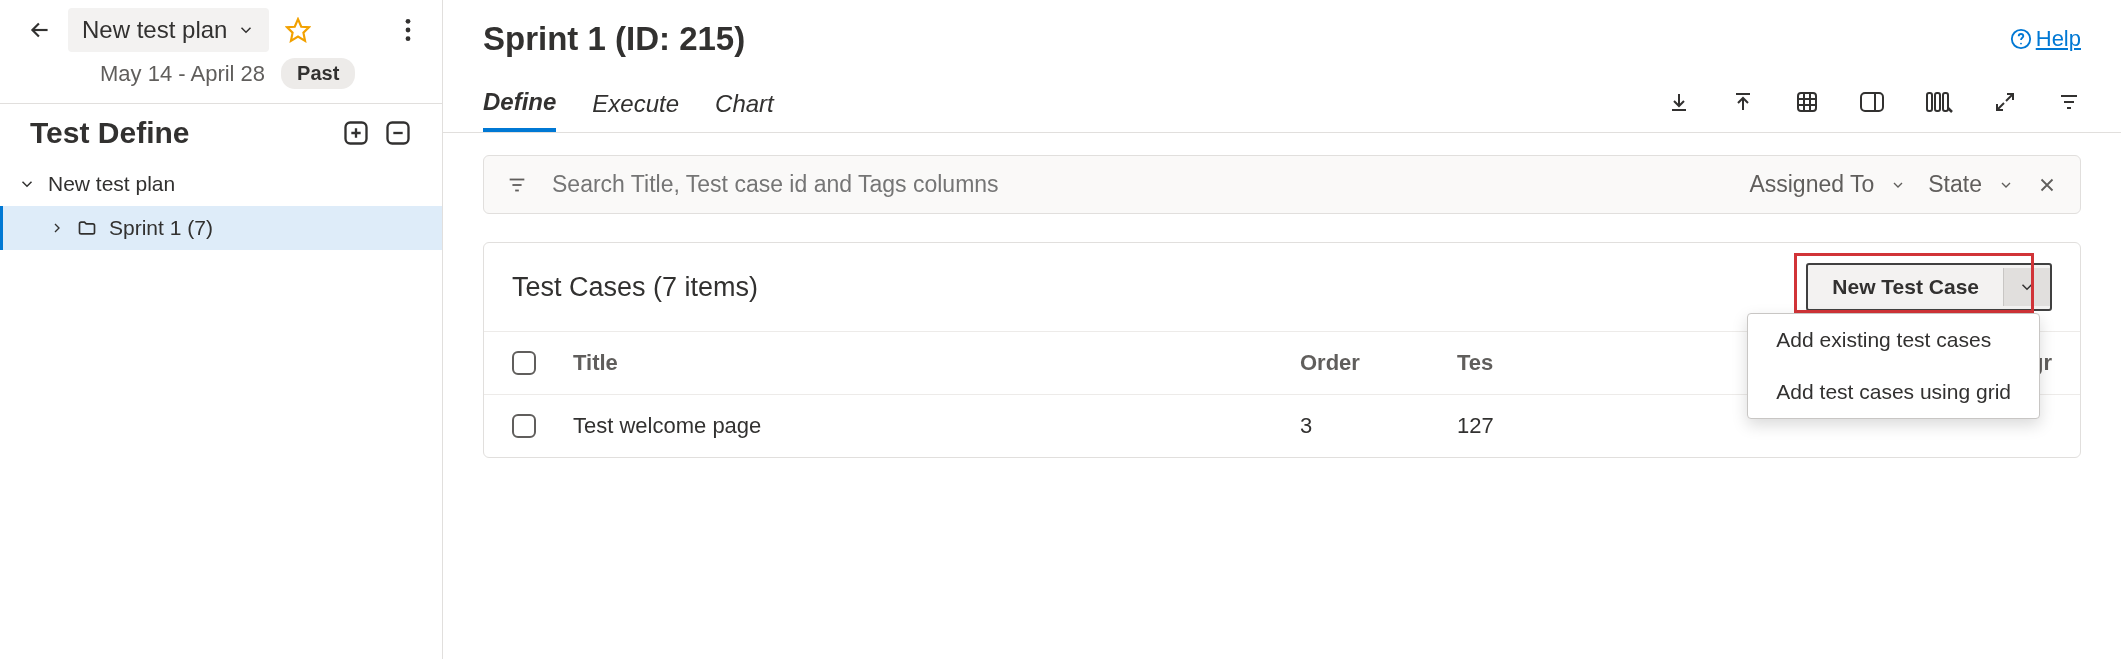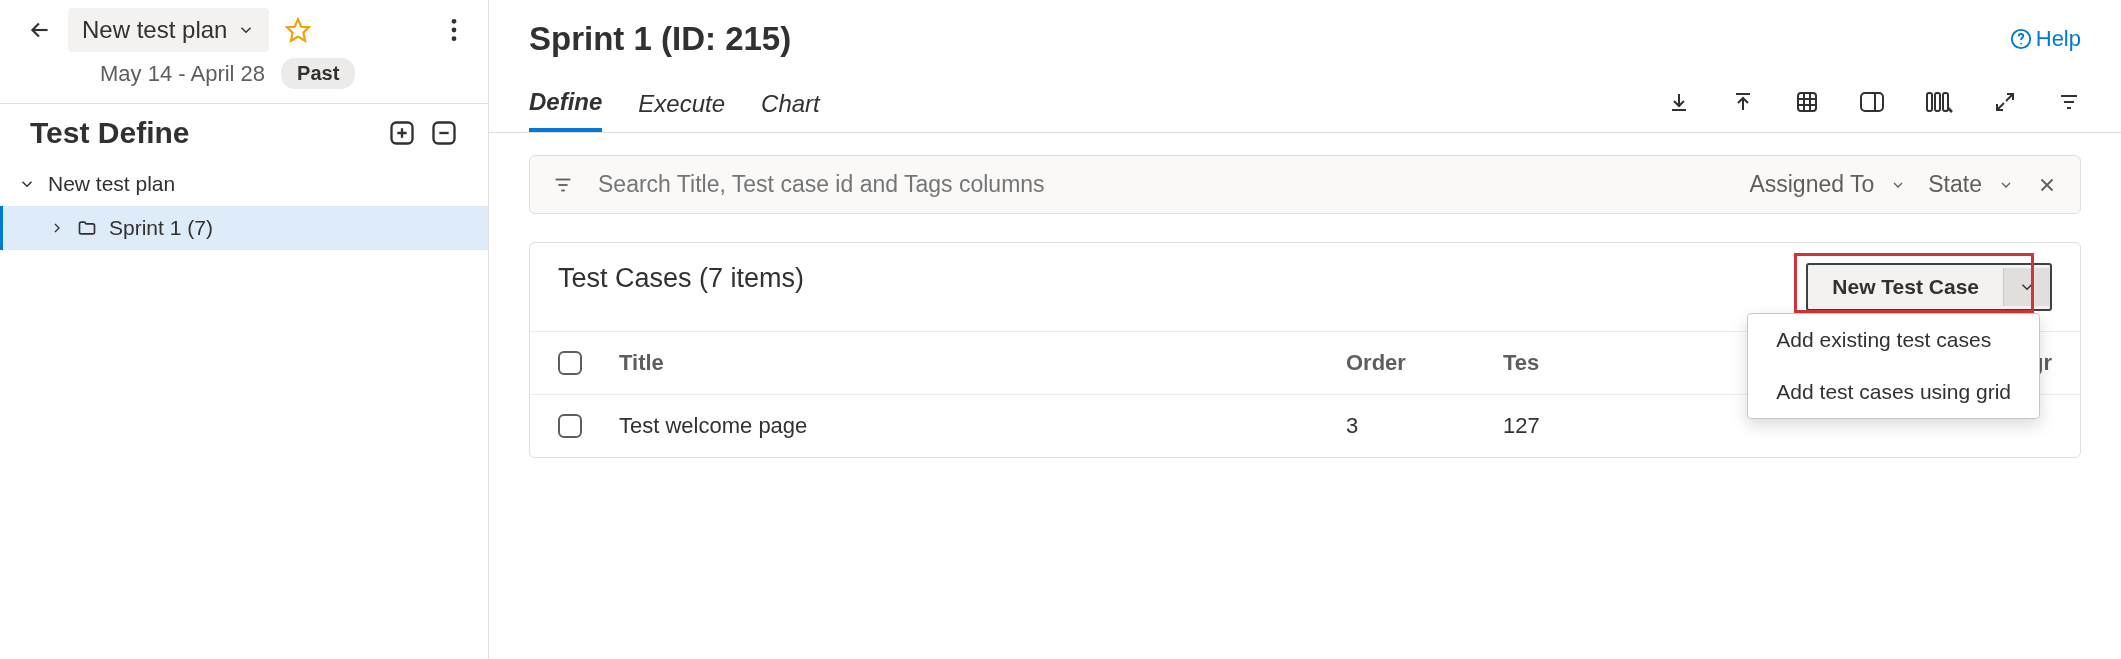--- a/index.html
+++ b/index.html
@@ -8,21 +8,21 @@
     font-family: "Segoe UI", -apple-system, sans-serif;
     font-size: 19px;
     color: #323130;
     background: #fff;
     display: flex;
     width: 2121px;
     height: 659px;
     overflow: hidden;
   }
   .sidebar {
-    width: 489px;
+    width: 443px;
     flex-shrink: 0;
     border-right: 1px solid #e1dfdd;
     display: flex;
     flex-direction: column;
   }
   .header-row {
     display: flex;
     align-items: center;
     padding: 8px 20px 0 20px;
     gap: 8px;
@@ -83,21 +83,21 @@
     display: flex;
     flex-direction: column;
     position: relative;
   }
   .title-row {
     display: flex;
     align-items: center;
     padding: 20px 40px 0 40px;
   }
   .page-title { font-size: 33px; font-weight: 700; flex:1; }
-  .help-link { color:#0078d4; font-size:22px; display:flex; align-items:center; gap:4px; }
+  .help-link { color:#0078d4; font-size:22px; display:flex; align-items:center; gap:4px;text-decoration:underline; }
   .tabs {
     display: flex;
     align-items: center;
     padding: 22px 40px 0 40px;
     border-bottom: 1px solid #e1dfdd;
     gap: 36px;
   }
   .tab {
     font-size: 24px;
     padding: 8px 0 12px 0;
@@ -134,20 +134,21 @@
   }
   .filter-chip { display:flex; align-items:center; gap:16px; }
   .cases-card {
     margin: 28px 40px 0 40px;
     border: 1px solid #e1dfdd;
     border-radius: 6px;
     position: relative;
   }
   .cases-header {
     display: flex;
+    align-items: center;
     padding: 20px 28px;
     gap: 7px;
   }
   .cases-title { font-size: 27px; flex:1; }
   .new-case-btn {
     background: #f3f2f1;
     border: 2px solid #404040;
     border-radius: 3px;
     display: flex;
     align-items: center;

